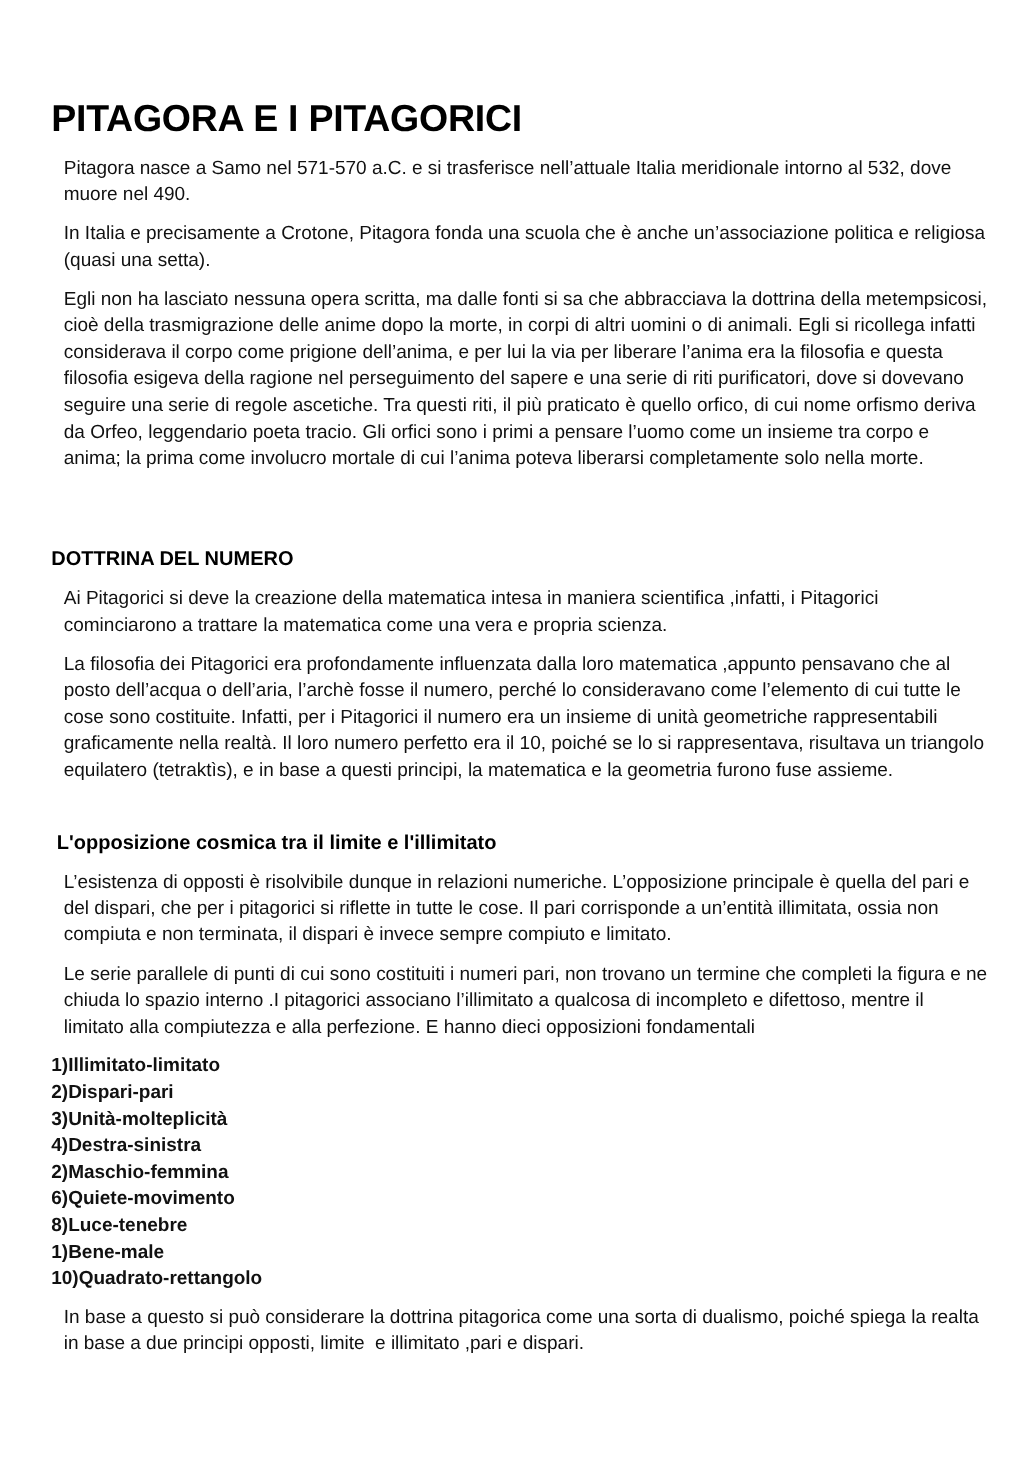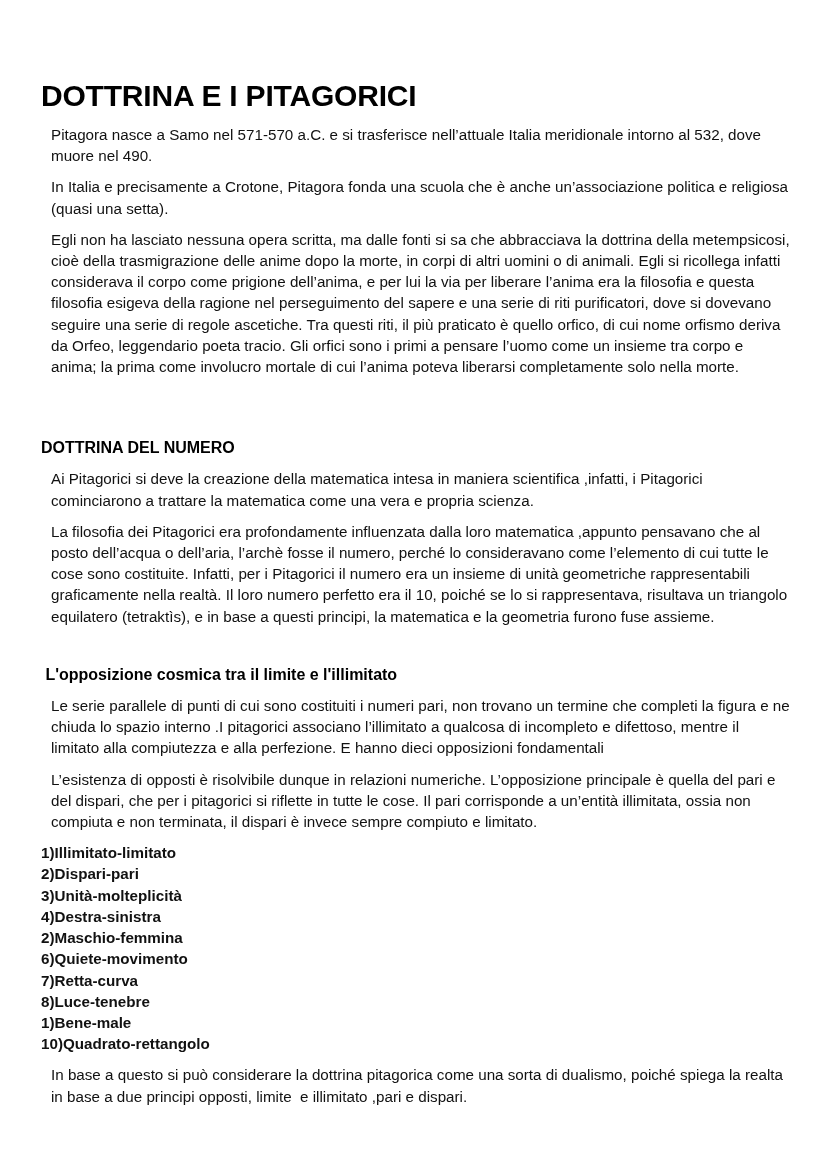--- a/index.html
+++ b/index.html
@@ -16,45 +16,44 @@
   .h2 { font-size: 16px; font-weight: bold; line-height: 21.2px; margin: 0; color: #000; }
   .spacer-big { height: 50px; }
   .spacer-mid { height: 27px; }
   .list { margin: 0; padding: 0; list-style: none; }
   .list li { font-size: 15.2px; line-height: 21.2px; color: #111; font-weight: bold; }
 </style>
 </head>
 <body>
 
 <div class="page">
-  <h1 class="title">DOTTRINA E I PITAGORICI</h1>
+  <h1 class="title">PITAGORA E I PITAGORICI</h1>
 
   <p class="p">Pitagora nasce a Samo nel 571-570 a.C. e si trasferisce nell’attuale Italia meridionale intorno al 532, dove muore nel 490.</p>
   <p class="p">In Italia e precisamente a Crotone, Pitagora fonda una scuola che è anche un’associazione politica e religiosa (quasi una setta).</p>
   <p class="p">Egli non ha lasciato nessuna opera scritta, ma dalle fonti si sa che abbracciava la dottrina della metempsicosi, cioè della trasmigrazione delle anime dopo la morte, in corpi di altri uomini o di animali. Egli si ricollega infatti considerava il corpo come prigione dell’anima, e per lui la via per liberare l’anima era la filosofia e questa filosofia esigeva della ragione nel perseguimento del sapere e una serie di riti purificatori, dove si dovevano seguire una serie di regole ascetiche. Tra questi riti, il più praticato è quello orfico, di cui nome orfismo deriva da Orfeo, leggendario poeta tracio. Gli orfici sono i primi a pensare l’uomo come un insieme tra corpo e anima; la prima come involucro mortale di cui l’anima poteva liberarsi completamente solo nella morte.</p>
 
   <div class="spacer-big"></div>
 
   <h2 class="h2">DOTTRINA DEL NUMERO</h2>
   <p class="p">Ai Pitagorici si deve la creazione della matematica intesa in maniera scientifica ,infatti, i Pitagorici cominciarono a trattare la matematica come una vera e propria scienza.</p>
   <p class="p">La filosofia dei Pitagorici era profondamente influenzata dalla loro matematica ,appunto pensavano che al posto dell’acqua o dell’aria, l’archè fosse il numero, perché lo consideravano come l’elemento di cui tutte le cose sono costituite. Infatti, per i Pitagorici il numero era un insieme di unità geometriche rappresentabili graficamente nella realtà. Il loro numero perfetto era il 10, poiché se lo si rappresentava, risultava un triangolo equilatero (tetraktìs), e in base a questi principi, la matematica e la geometria furono fuse assieme.</p>
 
   <div class="spacer-mid"></div>
 
   <h2 class="h2" style="white-space: pre;">&nbsp;L'opposizione cosmica tra il limite e l'illimitato</h2>
+  <p class="p">L’esistenza di opposti è risolvibile dunque in relazioni numeriche. L’opposizione principale è quella del pari e del dispari, che per i pitagorici si riflette in tutte le cose. Il pari corrisponde a un’entità illimitata, ossia non compiuta e non terminata, il dispari è invece sempre compiuto e limitato.</p>
   <p class="p">Le serie parallele di punti di cui sono costituiti i numeri pari, non trovano un termine che completi la figura e ne chiuda lo spazio interno .I pitagorici associano l’illimitato a qualcosa di incompleto e difettoso, mentre il limitato alla compiutezza e alla perfezione. E hanno dieci opposizioni fondamentali</p>
-  <p class="p">L’esistenza di opposti è risolvibile dunque in relazioni numeriche. L’opposizione principale è quella del pari e del dispari, che per i pitagorici si riflette in tutte le cose. Il pari corrisponde a un’entità illimitata, ossia non compiuta e non terminata, il dispari è invece sempre compiuto e limitato.</p>
 
   <ul class="list">
     <li>1)Illimitato-limitato</li>
     <li>2)Dispari-pari</li>
     <li>3)Unità-molteplicità</li>
     <li>4)Destra-sinistra</li>
     <li>2)Maschio-femmina</li>
     <li>6)Quiete-movimento</li>
-    <li>7)Retta-curva</li>
     <li>8)Luce-tenebre</li>
     <li>1)Bene-male</li>
     <li>10)Quadrato-rettangolo</li>
   </ul>
 
   <p class="p" style="white-space: pre-wrap;">In base a questo si può considerare la dottrina pitagorica come una sorta di dualismo, poiché spiega la realta in base a due principi opposti, limite  e illimitato ,pari e dispari.</p>
 </div>
 
 </body></html>

